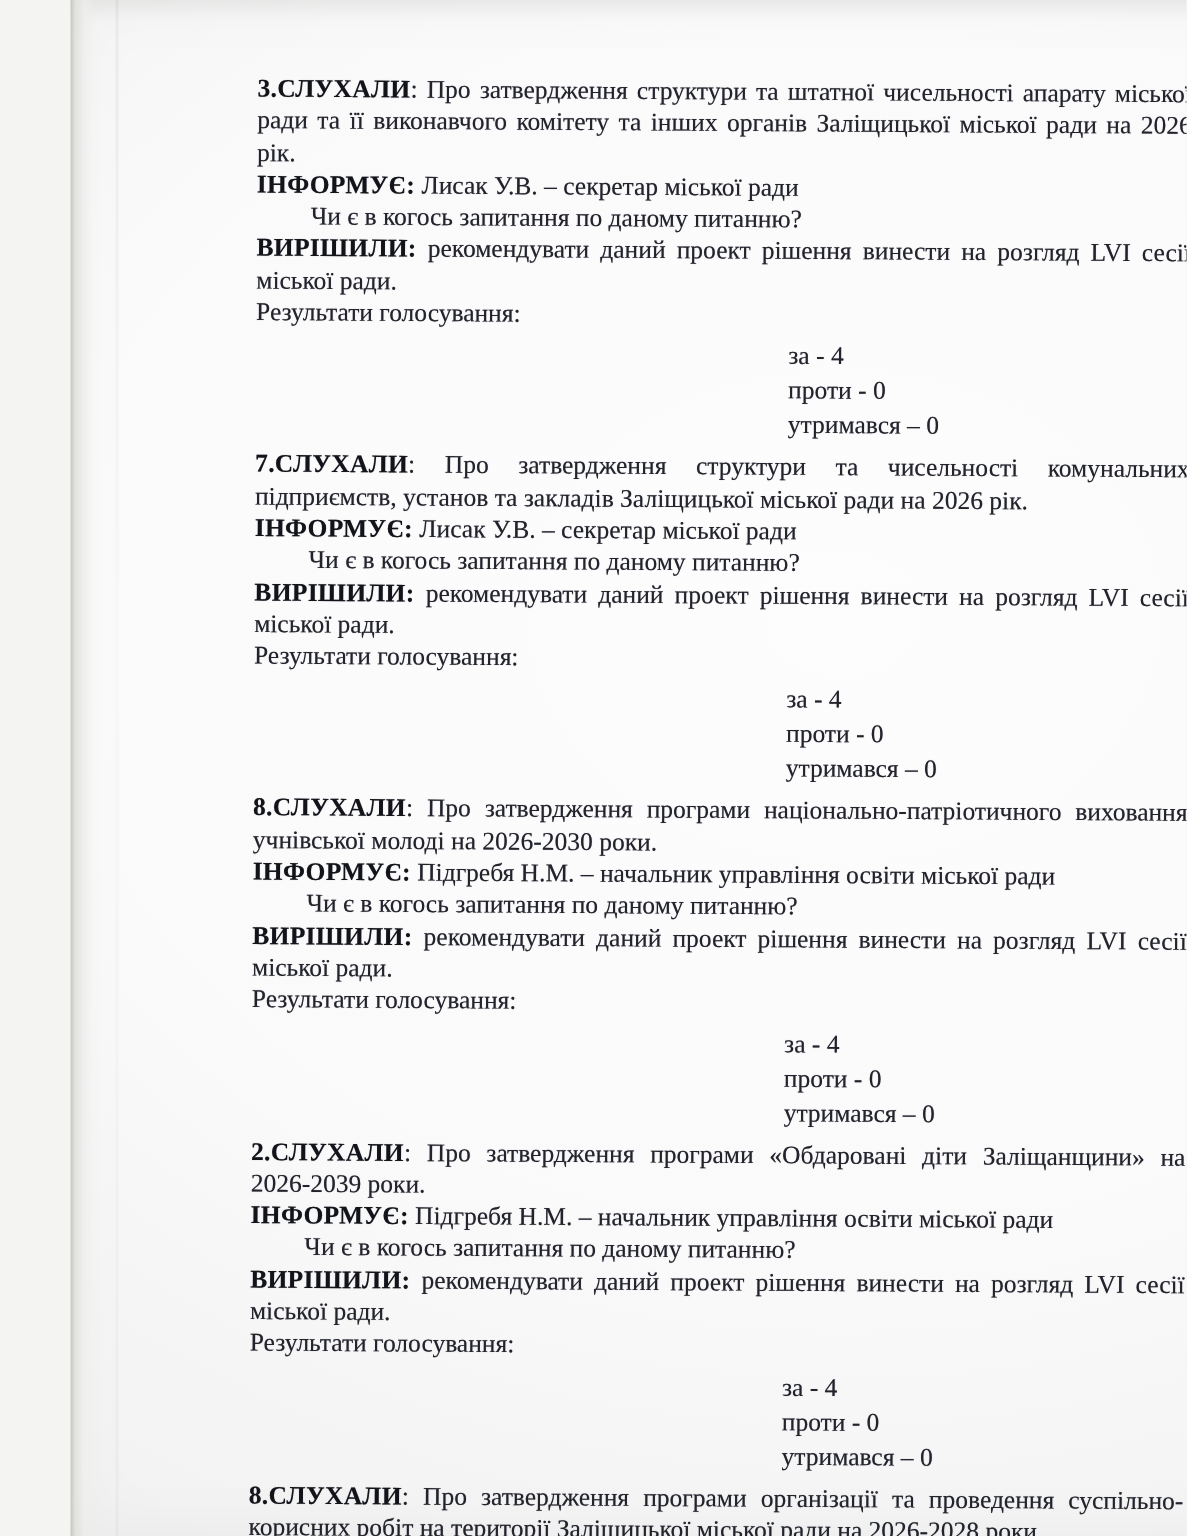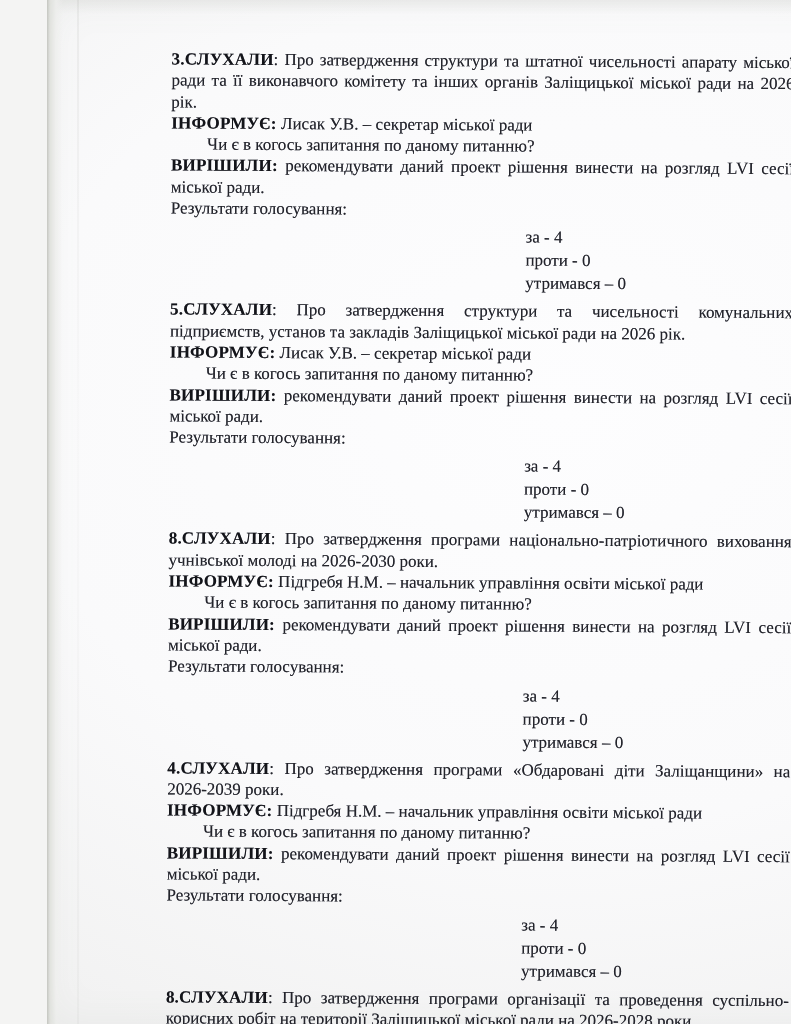--- a/index.html
+++ b/index.html
@@ -87,21 +87,21 @@
       <p class="para"><strong>ВИРІШИЛИ:</strong> <span>рекомендувати даний проект рішення винести на розгляд LVI сесії міської ради.</span></p>
       <p class="results">Результати голосування:</p>
       <div class="votes">
         <div class="vote-line">за - 4</div>
         <div class="vote-line">проти - 0</div>
         <div class="vote-line">утримався – 0</div>
       </div>
     </section>
 
     <section class="item">
-      <p class="para"><strong>5.СЛУХАЛИ</strong><span>: </span><span>Про затвердження структури та чисельності комунальних підприємств, установ та закладів Заліщицької міської ради на 2026 рік.</span></p>
+      <p class="para"><strong>7.СЛУХАЛИ</strong><span>: </span><span>Про затвердження структури та чисельності комунальних підприємств, установ та закладів Заліщицької міської ради на 2026 рік.</span></p>
       <p class="para"><strong>ІНФОРМУЄ:</strong> <span>Лисак У.В. – секретар міської ради</span></p>
       <p class="question">Чи є в когось запитання по даному питанню?</p>
       <p class="para"><strong>ВИРІШИЛИ:</strong> <span>рекомендувати даний проект рішення винести на розгляд LVI сесії міської ради.</span></p>
       <p class="results">Результати голосування:</p>
       <div class="votes">
         <div class="vote-line">за - 4</div>
         <div class="vote-line">проти - 0</div>
         <div class="vote-line">утримався – 0</div>
       </div>
     </section>
@@ -113,21 +113,21 @@
       <p class="para"><strong>ВИРІШИЛИ:</strong> <span>рекомендувати даний проект рішення винести на розгляд LVI сесії міської ради.</span></p>
       <p class="results">Результати голосування:</p>
       <div class="votes">
         <div class="vote-line">за - 4</div>
         <div class="vote-line">проти - 0</div>
         <div class="vote-line">утримався – 0</div>
       </div>
     </section>
 
     <section class="item">
-      <p class="para"><strong>4.СЛУХАЛИ</strong><span>: </span><span>Про затвердження програми «Обдаровані діти Заліщанщини» на 2026-2039 роки.</span></p>
+      <p class="para"><strong>2.СЛУХАЛИ</strong><span>: </span><span>Про затвердження програми «Обдаровані діти Заліщанщини» на 2026-2039 роки.</span></p>
       <p class="para"><strong>ІНФОРМУЄ:</strong> <span>Підгребя Н.М. – начальник управління освіти міської ради</span></p>
       <p class="question">Чи є в когось запитання по даному питанню?</p>
       <p class="para"><strong>ВИРІШИЛИ:</strong> <span>рекомендувати даний проект рішення винести на розгляд LVI сесії міської ради.</span></p>
       <p class="results">Результати голосування:</p>
       <div class="votes">
         <div class="vote-line">за - 4</div>
         <div class="vote-line">проти - 0</div>
         <div class="vote-line">утримався – 0</div>
       </div>
     </section>

